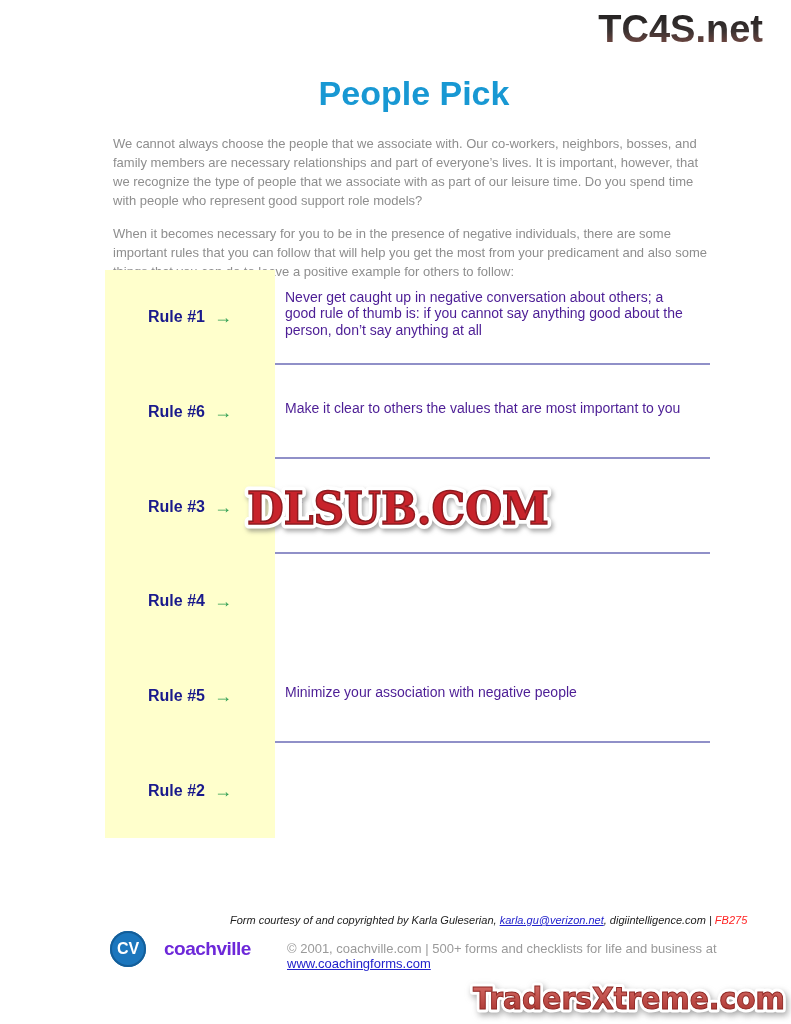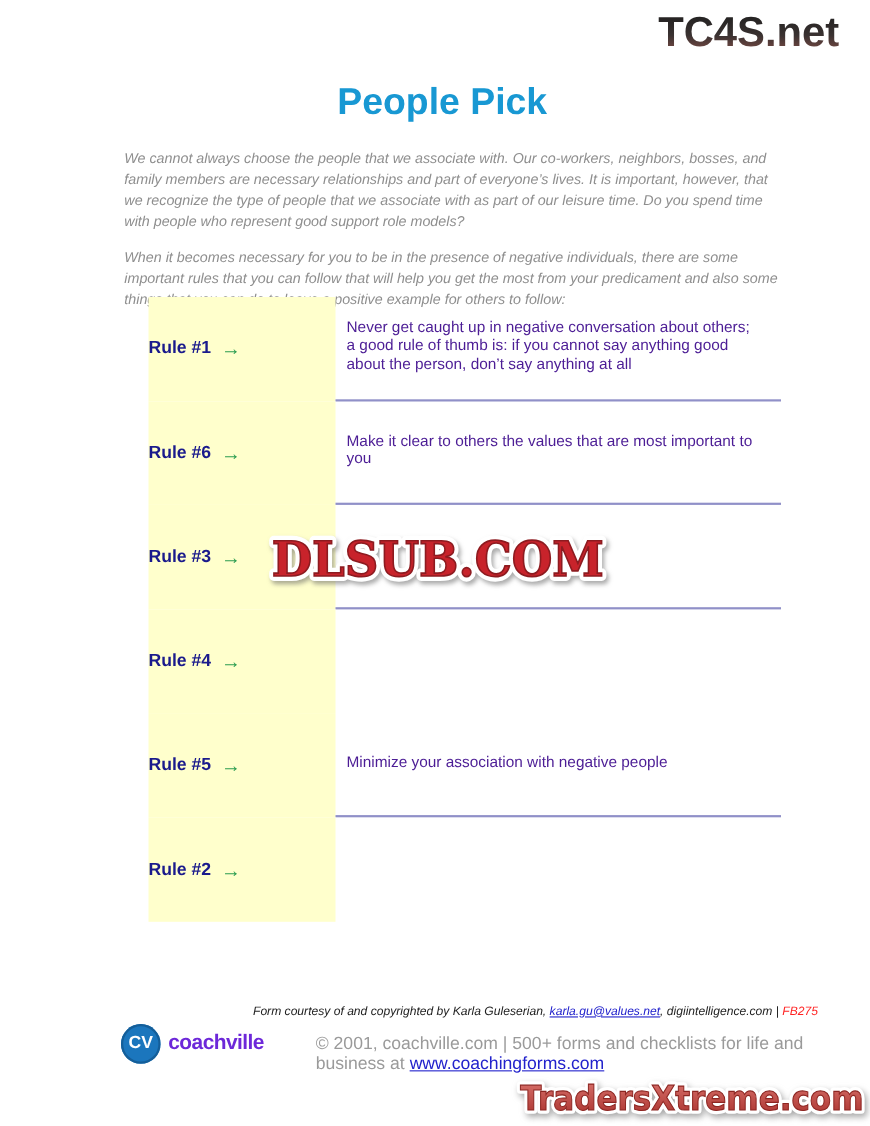--- a/index.html
+++ b/index.html
@@ -5,35 +5,35 @@
   html,body{margin:0;padding:0;}
   body{
     width:791px;height:1024px;position:relative;overflow:hidden;
     background:#ffffff;
     font-family:"Liberation Sans", sans-serif;
   }
   
   .tc4s{position:absolute;top:2px;right:26px;}
   
   .page-title{
-    position:absolute;left:102px;top:74px;width:600px;
+    position:absolute;left:114px;top:74px;width:600px;
     text-align:center;font-size:34px;font-weight:bold;color:#1898d3;
   }
   
   .intro{
     position:absolute;left:113px;top:134px;width:604px;
     font-size:13px;line-height:19px;color:#8e8e8e;
   }
-  .intro p{margin:0 0 14px 0;font-style:italic;}
+  .intro p{margin:0 0 14px 0;}
   
   .rules{position:absolute;left:105px;top:270px;width:605px;}
   .rule-row{display:flex;height:94.7px;}
   .rule-left{
     width:170px;flex:0 0 170px;background:#ffffcc;
-    display:flex;align-items:center;gap:9px;margin-left:30px;
+    display:flex;align-items:center;justify-content:center;gap:9px;
   }
   .rule-label{font-size:16px;font-weight:bold;color:#1a1a8c;}
   .rule-arrow{font-size:18px;font-weight:bold;color:#2e9e52;line-height:1;}
   .rule-right{
     flex:1;border-bottom:2px solid #9090c8;box-sizing:border-box;
     display:flex;align-items:center;
     padding:8px 18px 14px 10px;
     color:#4c1d95;font-size:14px;line-height:16.5px;
   }
   .pushed{}
@@ -48,24 +48,24 @@
   }
   
   .courtesy{
     position:absolute;left:230px;top:914px;
     font-size:11px;font-style:italic;color:#222222;
   }
   .courtesy a{color:#2222cc;}
   .fb-code{color:#ff2222;font-style:italic;}
   .copyright{
     position:absolute;left:287px;top:941px;
-    font-size:16px;color:#9a9a9a;
+    font-size:13px;color:#9a9a9a;
   }
   .copyright a{color:#2222cc;}
-  .brand{position:absolute;left:110px;top:931px;display:flex;align-items:center;gap:7px;}
+  .brand{position:absolute;left:110px;top:931px;display:flex;align-items:center;gap:18px;}
   .cv-circle{
     width:36px;height:36px;border-radius:50%;
     background:#1b76bd;box-shadow:inset 0 0 0 2px #145e99;
     color:#ffffff;font-weight:bold;font-size:16px;
     display:flex;align-items:center;justify-content:center;
   }
   .cv-name{font-size:19px;font-weight:bold;color:#6d28d9;letter-spacing:-0.5px;}
 </style>
 </head>
 <body>
@@ -149,21 +149,21 @@
 </div>
 
 <div class="dlsub">
   <svg width="320" height="66">
     <text x="160" y="47" text-anchor="middle" font-family="DejaVu Serif, serif" font-size="44" font-weight="bold" fill="none" stroke="#ffffff" stroke-width="9" stroke-linejoin="round" textLength="302" lengthAdjust="spacingAndGlyphs">DLSUB.COM</text>
     <text x="160" y="47" text-anchor="middle" font-family="DejaVu Serif, serif" font-size="44" font-weight="bold" fill="#c8232b" stroke="#8d1b20" stroke-width="1.5" textLength="302" lengthAdjust="spacingAndGlyphs">DLSUB.COM</text>
   </svg>
 </div>
 
 <div class="courtesy">
-  <span>Form courtesy of and copyrighted by Karla Guleserian, </span><a href="#">karla.gu@values.net</a><span>, digiintelligence.com | </span><span class="fb-code">FB275</span>
+  <span>Form courtesy of and copyrighted by Karla Guleserian, </span><a href="#">karla.gu@verizon.net</a><span>, digiintelligence.com | </span><span class="fb-code">FB275</span>
 </div>
 
 <div class="brand">
   <div class="cv-circle">CV</div>
   <div class="cv-name">coachville</div>
 </div>
 
 <div class="copyright">
   <span>© 2001, coachville.com | 500+ forms and checklists for life and business at </span><a href="#">www.coachingforms.com</a>
 </div>

